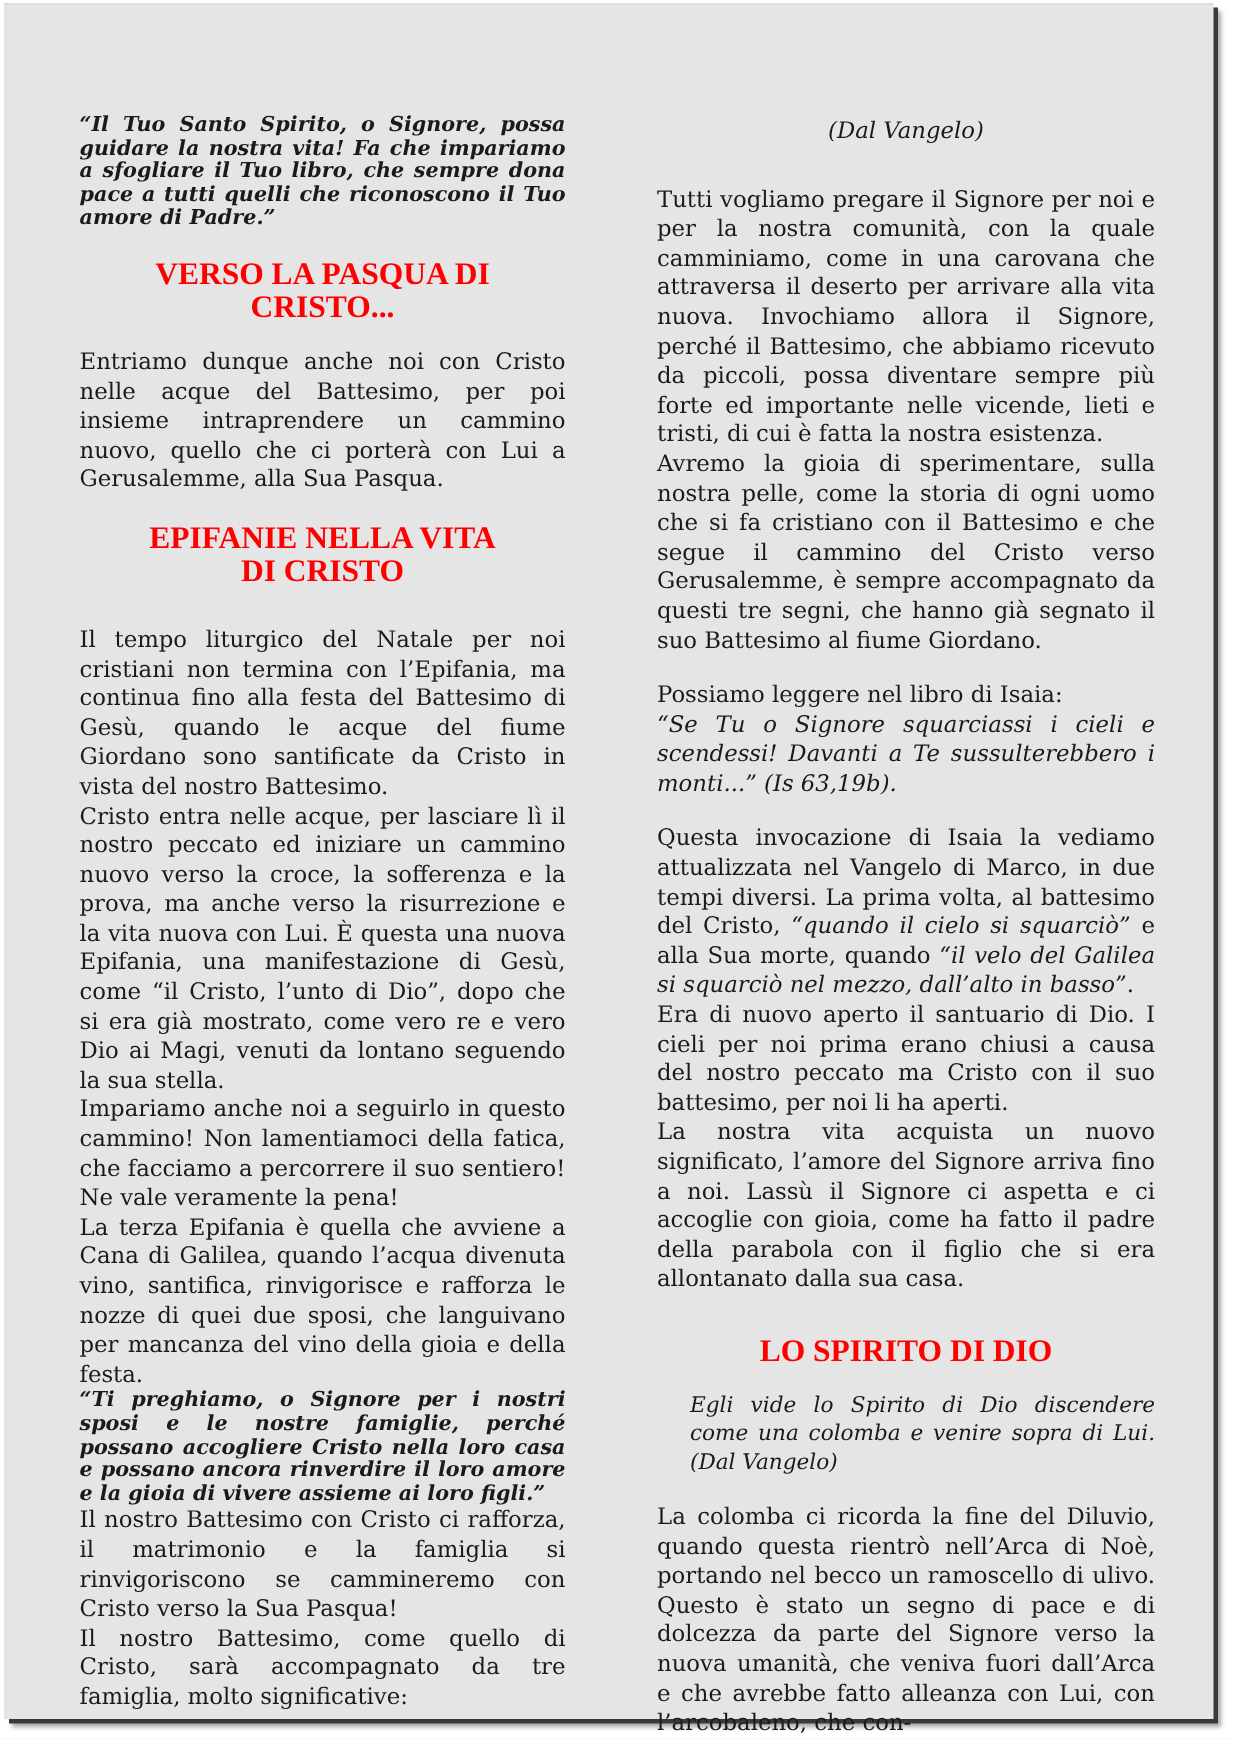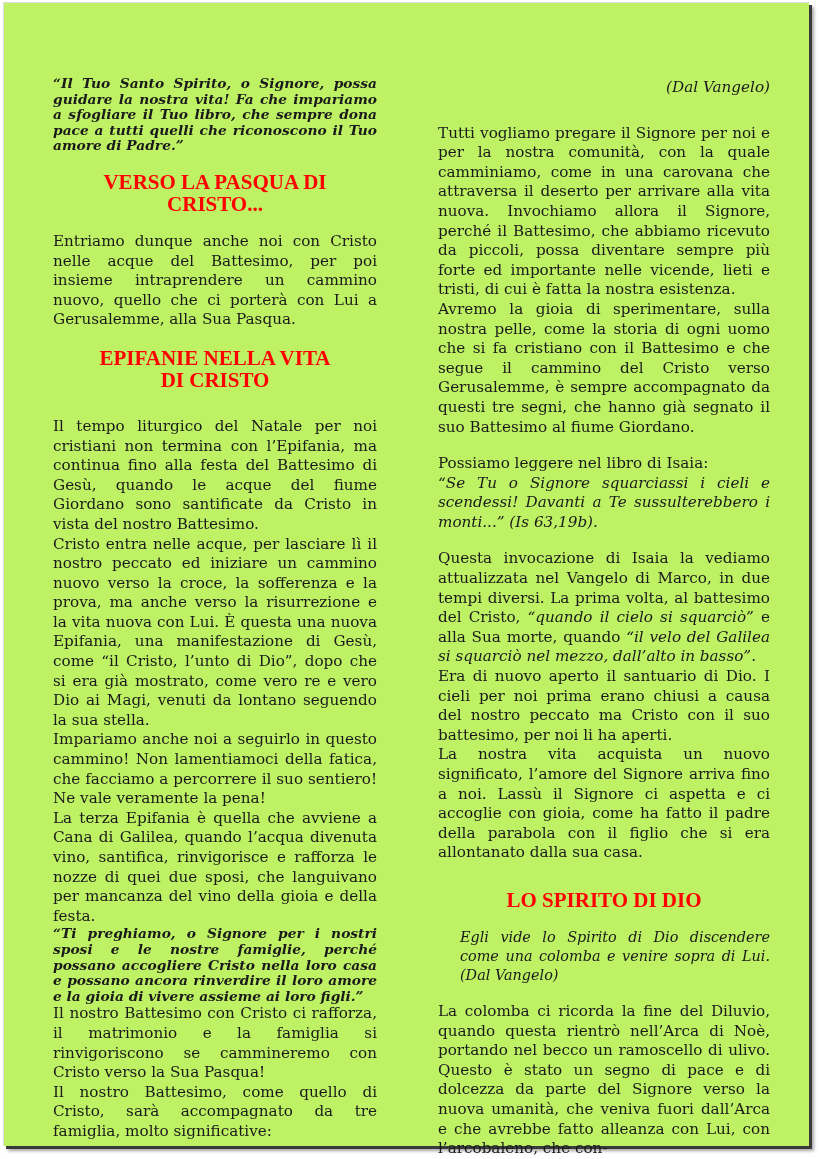--- a/index.html
+++ b/index.html
@@ -12,21 +12,21 @@
       height: 1159px;
       position: relative;
       overflow: hidden;
     }
     .page {
       position: absolute;
       left: 3px;
       top: 2px;
       width: 805px;
       height: 1143px;
-      background: #bef264;
+      background: #e5e5e5;
       border-top: 1px solid #dcdcdc;
       border-left: 1px solid #dcdcdc;
       box-shadow: 3px 3px 0 #3a3a3a, 5px 5px 3px rgba(0,0,0,0.35);
     }
     .col {
       position: absolute;
       top: 0;
       font-family: "DejaVu Serif", "Liberation Serif", serif;
       color: #1a1a1a;
       font-size: 15.2px;
@@ -45,21 +45,21 @@
     .italic { font-style: italic; }
     .heading {
       color: #ff0000;
       font-family: "Liberation Serif", "DejaVu Serif", serif;
       font-weight: bold;
       font-size: 21px;
       line-height: 22px;
       text-align: center;
       margin: 0;
     }
-    .right-align { text-align: right; }
+    .right-align { text-align: center; }
     .gap-m { height: 17px; }
     .gap-l { height: 26px; }
     .triple {
       font-weight: bold;
       font-size: 14.4px;
       line-height: 19px;
       text-align: center;
       margin-top: 29px;
     }
   </style>

